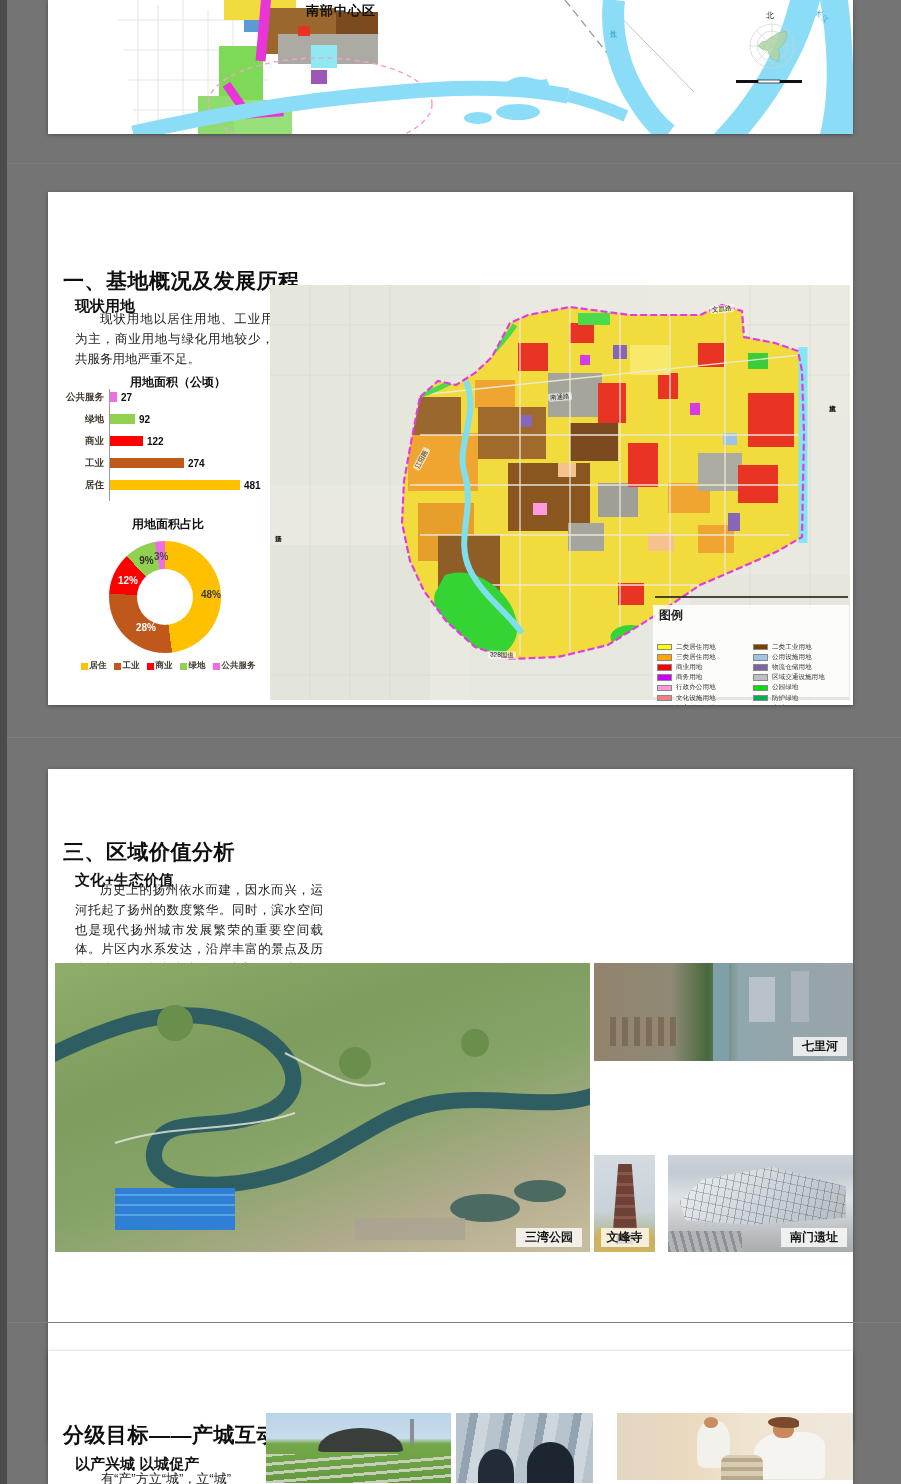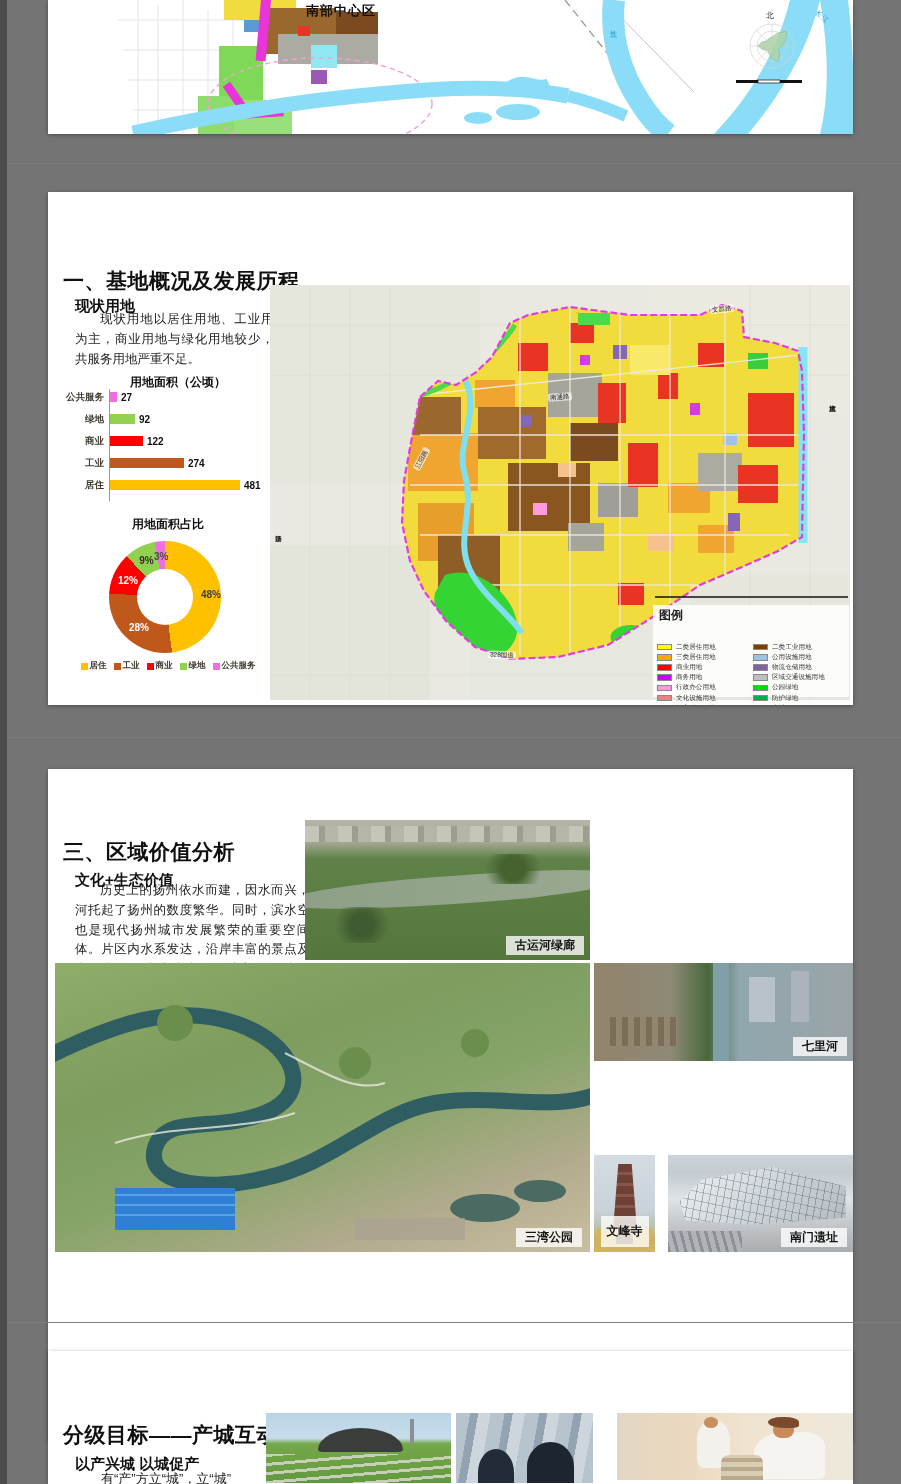--- a/index.html
+++ b/index.html
@@ -180,21 +180,21 @@
         <span class="bar-value">481</span>
       </div>
     </div>
 
   <div class="chart-title" style="left:40px;top:324px;width:160px">用地面积占比</div>
   <div id="donut-wrap">
     <div id="donut-ring" style="background: conic-gradient(rgb(255, 192, 0) 0%, rgb(255, 192, 0) 48%, rgb(192, 87, 27) 48%, rgb(192, 87, 27) 76%, rgb(255, 0, 0) 76%, rgb(255, 0, 0) 88%, rgb(146, 208, 80) 88%, rgb(146, 208, 80) 97%, rgb(238, 111, 225) 97%, rgb(238, 111, 225) 100%);"></div>
     <div id="donut-hole"></div>
     <div id="donut-labels">
         <span class="donut-pct" style="left: 102px; top: 53.4256px; color: rgb(63, 63, 63);">48%</span>
-        <span class="donut-pct" style="left: 30px; top: 85.8877px; color: rgb(255, 255, 255); text-align: center;">28%</span>
+        <span class="donut-pct" style="left: 37px; top: 85.8877px; color: rgb(255, 255, 255); text-align: center;">28%</span>
         <span class="donut-pct" style="left: 18.9021px; top: 38.543px; color: rgb(255, 255, 255);">12%</span>
         <span class="donut-pct" style="left: 37.3864px; top: 19.4687px; color: rgb(48, 48, 48);">9%</span>
         <span class="donut-pct" style="left: 52.1416px; top: 15.182px; color: rgb(74, 74, 74);">3%</span>
       </div>
   </div>
   <div id="donut-legend">
       <span class="leg-item">
         <span class="leg-swatch" style="background: rgb(255, 192, 0);"></span>
         <span>居住</span>
       </span>
@@ -366,27 +366,20 @@
       </div>
     </div>
   </div>
 </section>
 
 <section class="slide" id="slide3">
   <h1 class="slide-title" style="left:15px;top:55px">三、区域价值分析</h1>
   <h2 class="sect-title" style="left:27px;top:90px">文化+生态价值</h2>
   <p class="para" style="left:27px;top:112px;width:248px;margin:0">历史上的扬州依水而建，因水而兴，运河托起了扬州的数度繁华。同时，滨水空间也是现代扬州城市发展繁荣的重要空间载体。片区内水系发达，沿岸丰富的景点及历史人文资源为滨水空间环境美化、功能整合、形象塑造提供了优良的基础。</p>
 
-  <div class="photo" id="ph-a">
-    <div class="decor" style="left:0;top:4%;width:100%;height:12%;background:repeating-linear-gradient(90deg,#c5c5b8 0 14px,#9e9e90 14px 20px,#b5b5a8 20px 33px)"></div>
-    <div class="decor" style="left:-8%;top:40%;width:120%;height:20%;background:linear-gradient(90deg,#8d9f86,#9aa992);border-radius:50% 40% 45% 55%/60% 50% 60% 50%;transform:rotate(-4deg)"></div>
-    <div class="decor" style="left:8%;top:62%;width:24%;height:26%;background:radial-gradient(circle,#3f5c30 30%,transparent 70%)"></div>
-    <div class="decor" style="left:60%;top:24%;width:26%;height:22%;background:radial-gradient(circle,#46632f 30%,transparent 70%)"></div>
-    <span class="photo-label pl-br">古运河绿廊</span>
-  </div>
 
 
   <div class="photo" id="ph-big">
     <svg width="535" height="289" viewBox="0 0 535 289" style="position:absolute;inset:0">
       <path d="M-10,95 C60,60 120,40 180,60 C240,80 260,130 210,150 C160,170 110,150 100,185 C90,220 150,230 210,215 C280,200 320,150 380,140 C440,130 500,150 545,130" stroke="#2e5d62" stroke-width="16" fill="none"></path>
       <path d="M60,180 C120,160 180,170 240,150 M230,90 C270,110 300,130 330,120" stroke="#e8e8e0" stroke-width="2" fill="none" opacity=".8"></path>
       <circle cx="120" cy="60" r="18" fill="#6a8e4c"></circle>
         <circle cx="300" cy="100" r="16" fill="#6a8e4c"></circle>
         <circle cx="420" cy="80" r="14" fill="#6a8e4c"></circle>
       <rect x="60" y="225" width="120" height="42" fill="#2f7fd4"></rect>
@@ -404,21 +397,21 @@
     <div class="decor" style="left:76%;top:8%;width:7%;height:52%;background:#aab4ba"></div>
     <div class="decor" style="left:6%;top:55%;width:26%;height:30%;background:repeating-linear-gradient(90deg,#7b6e58 0 6px,#94866e 6px 12px)"></div>
     <span class="photo-label pl-br">七里河</span>
   </div>
 
 
   <div class="photo" id="ph-e">
     <div class="pagoda"></div>
     <div class="decor" style="left:6%;top:76%;width:88%;height:14%;background:#d8b255"></div>
     <div class="decor" style="left:36%;top:80%;width:28%;height:12%;background:#6e4a2e;border-radius:40% 40% 0 0"></div>
-    <span class="photo-label" style="left:50%;bottom:5px;transform:translateX(-50%);padding:7px 6px">文峰寺</span>
+    <span class="photo-label" style="left:50%;bottom:5px;transform:translateX(-50%);padding:1px 6px">文峰寺</span>
   </div>
 
   <div class="photo" id="ph-f">
     <div class="canopy"></div>
     <div class="decor" style="left:0;top:78%;width:40%;height:22%;background:repeating-linear-gradient(75deg,#8d9094 0 3px,#b0b4b8 3px 8px)"></div>
     <span class="photo-label pl-br">南门遗址</span>
   </div>
 </section>
 
 <section class="slide" id="slide4">

